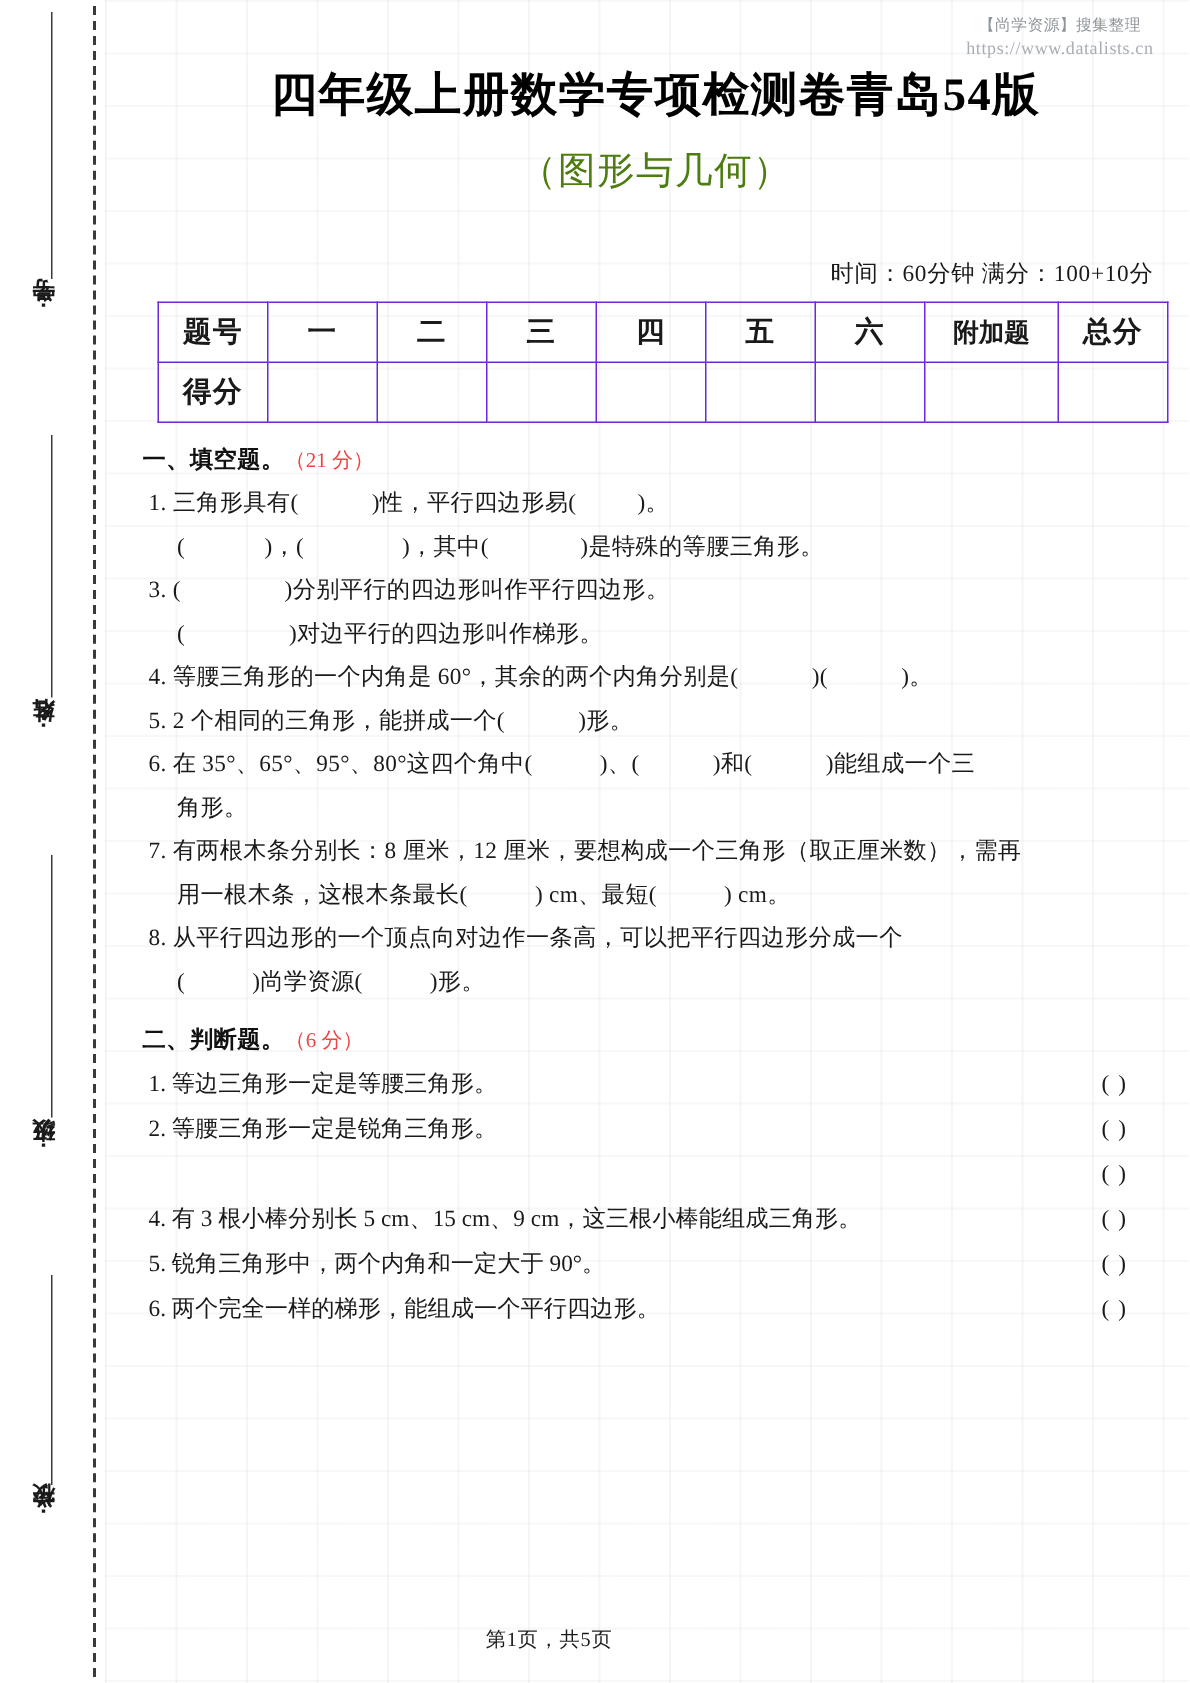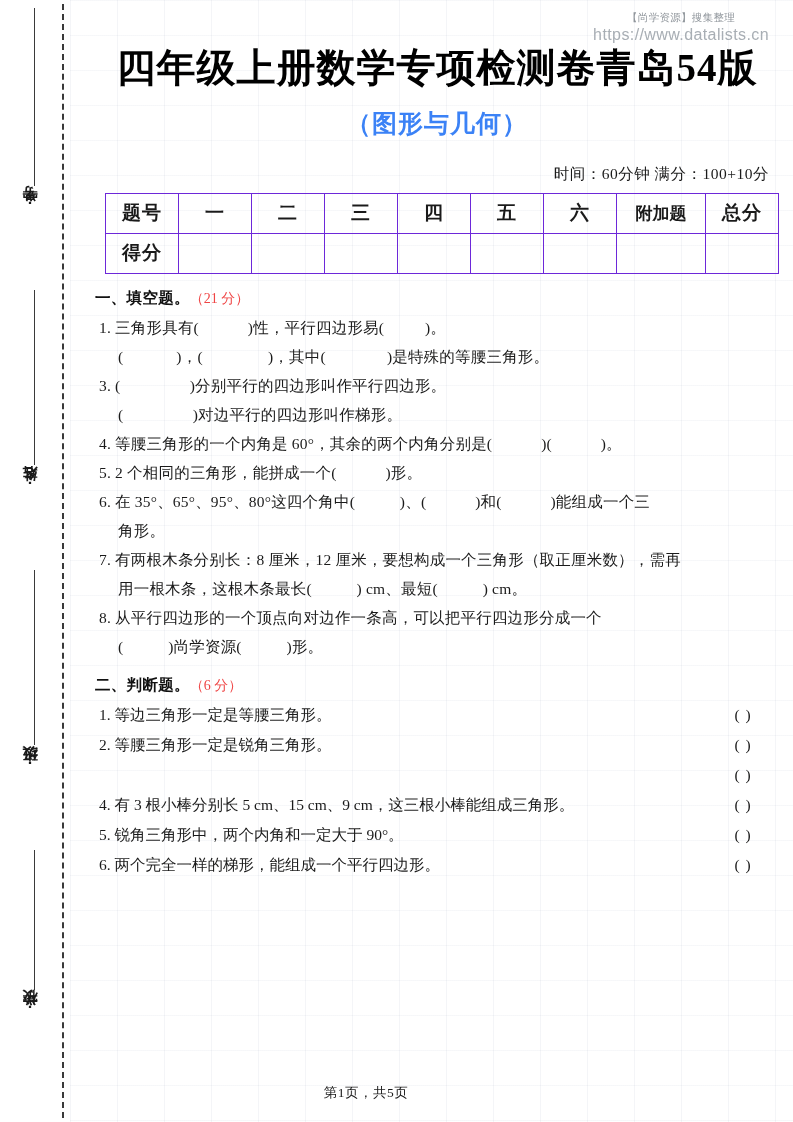--- a/index.html
+++ b/index.html
@@ -80,61 +80,61 @@
     line-height: 1.35;
     user-select: none;
   }
   .watermark-top .wm-name {
     font-family: "Liberation Sans", "DejaVu Sans", sans-serif;
     font-size: 10.5px;
     color: #8f959b;
     letter-spacing: 0.3px;
   }
   .watermark-top .wm-url {
-    font-family: Liberation Sans, sans-serif;
-    font-size: 16px;
+    font-family: Liberation Serif, serif;
+    font-size: 12px;
     color: #a8aeb4;
     letter-spacing: 0.4px;
   }
 
   
   .content {
     position: absolute;
     left: 95px;
     top: 0;
     width: 684px;
     height: 1122px;
   }
 
   
   .title-main {
     margin: 0;
     padding-top: 44px;
     text-align: center;
     font-family: "Liberation Serif", "DejaVu Serif", serif;
     font-weight: bold;
-    font-size: 39px;
+    font-size: 31px;
     letter-spacing: 1px;
     line-height: 1.25;
     color: #000;
   }
   .title-sub {
     margin: 0;
     padding-top: 14px;
     text-align: center;
     font-family: "Liberation Serif", "DejaVu Serif", serif;
-    font-weight: bold;
+    font-weight: normal;
     font-size: 25px;
     letter-spacing: 1px;
-    color: #3b82f6;
+    color: #4d7c0f;
   }
 
   
   .exam-meta {
-    margin-top: 24px;
+    margin-top: 42px;
     padding-right: 10px;
     text-align: right;
     font-size: 15.5px;
     letter-spacing: 0.5px;
   }
 
   
   .score-table {
     margin-top: 8px;
     margin-left: 10px;

